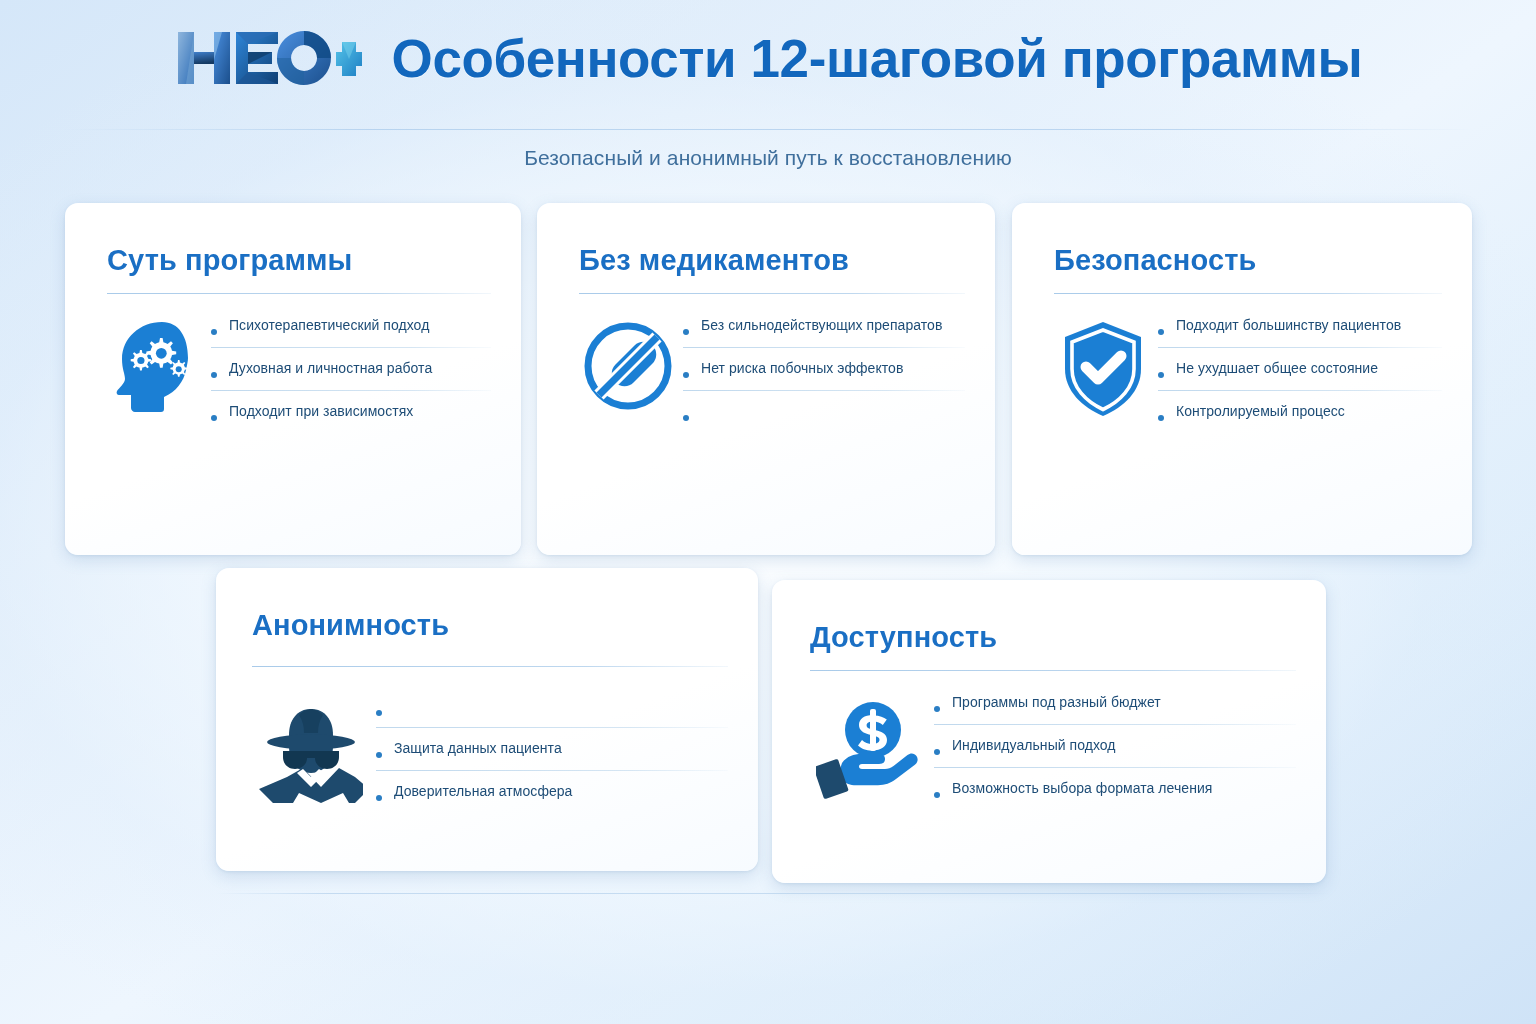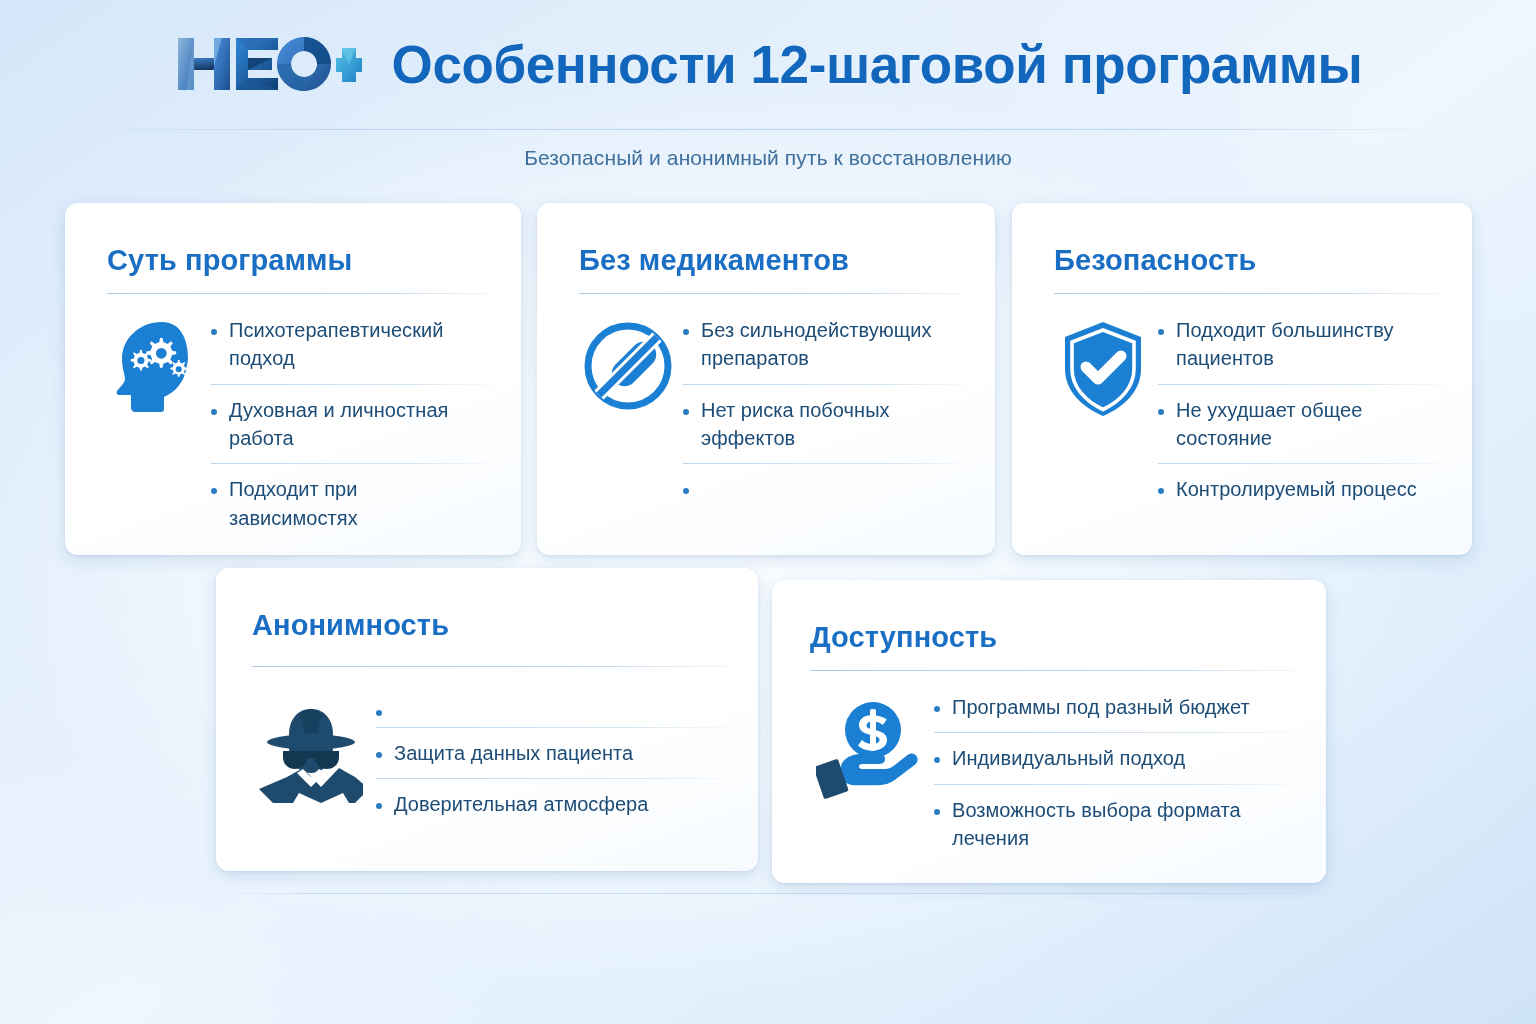--- a/index.html
+++ b/index.html
@@ -29,21 +29,21 @@
     position: absolute;
     left: 0; right: 0; top: 0;
     height: 130px;
   }
   .header-inner {
     display: flex;
     align-items: center;
     justify-content: center;
     gap: 30px;
     height: 112px;
-    padding-top: 8px;
+    padding-top: 2px;
   }
   .logo {
     display: block;
     width: 188px;
     height: 64px;
     flex: 0 0 auto;
   }
   .page-title {
     font-size: 53px;
     font-weight: bold;
@@ -119,21 +119,21 @@
   }
   .bullet-dot {
     flex: 0 0 auto;
     width: 6px;
     height: 6px;
     border-radius: 50%;
     background: #2a7ec4;
     margin: 13px 12px 0 0;
   }
   .bullet-text {
-    font-size: 20px;
+    font-size: 14px;
     line-height: 1.42;
     color: #1d4c76;
     letter-spacing: 0.05px;
   }
   .bullet-sep {
     height: 1px;
     background: linear-gradient(90deg, rgba(188,214,236,0.95) 0%, rgba(196,219,238,0.7) 72%, rgba(214,231,245,0.15) 100%);
     margin: 11px 0 11px 0;
   }
 

